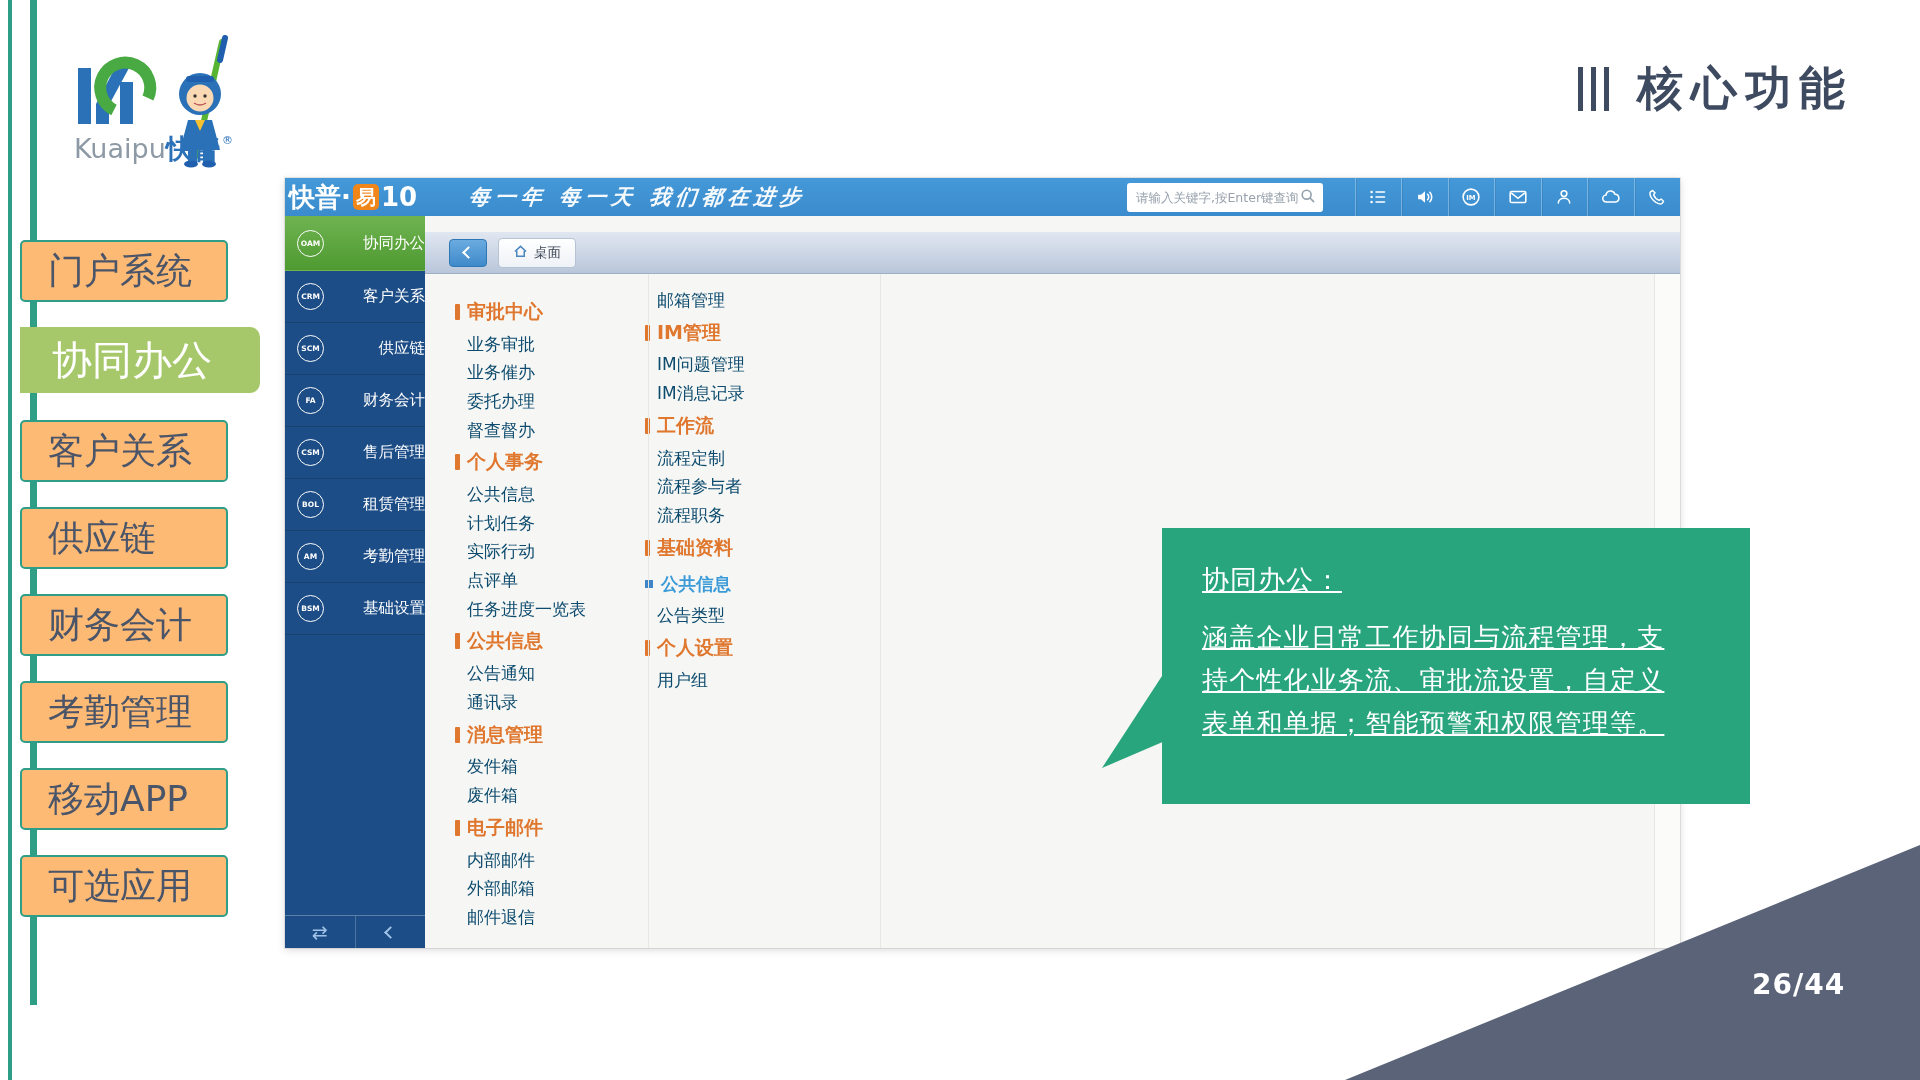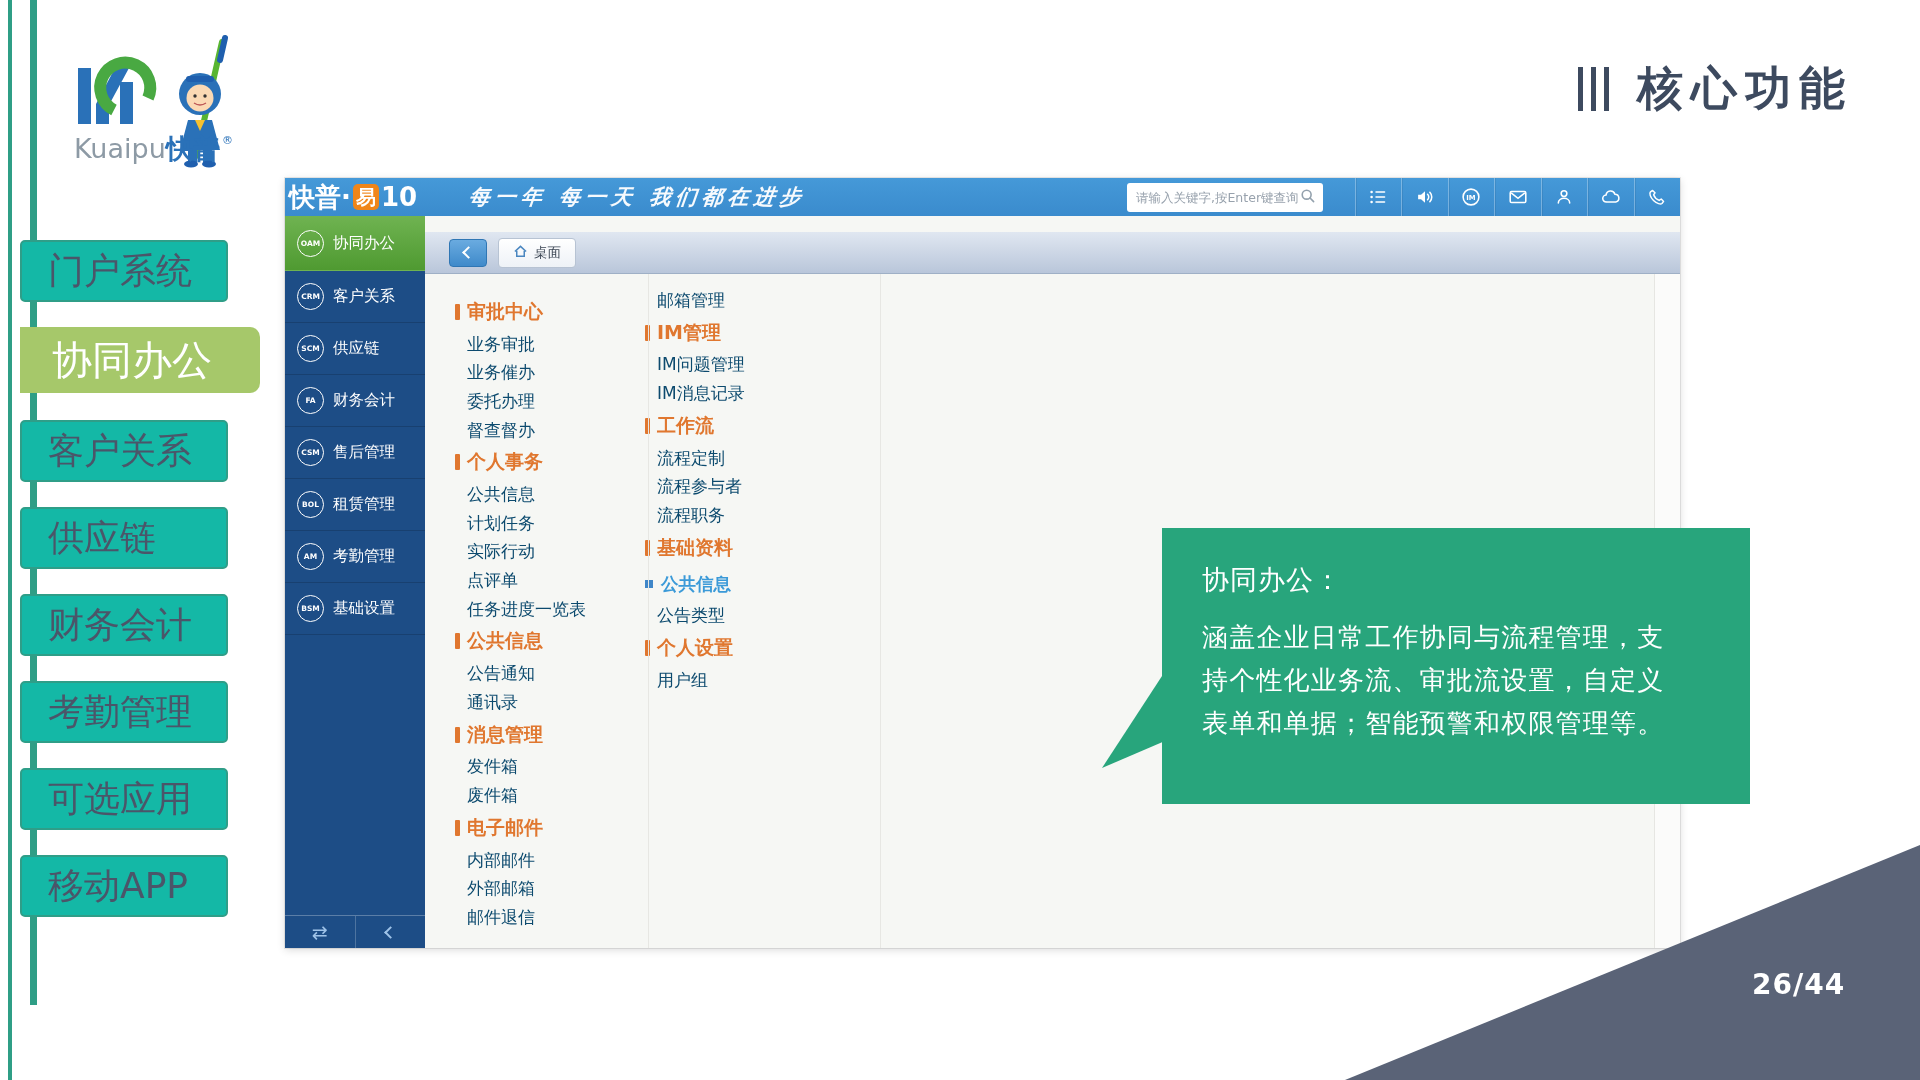--- a/index.html
+++ b/index.html
@@ -9,21 +9,21 @@
 
   
   .line-a{position:absolute;left:8px;top:0;width:4px;height:1080px;background:#2f9e86;}
   .line-b{position:absolute;left:30px;top:0;width:7px;height:1005px;background:#2f9e86;}
 
   
   .logo-wrap{position:absolute;left:50px;top:32px;width:210px;height:152px;}
 
   
   .side-menu{position:absolute;left:20px;top:240px;width:240px;}
-  .side-box{position:relative;width:208px;height:62px;background:#14b8a6;border:2px solid #2f9e88;
+  .side-box{position:relative;width:208px;height:62px;background:#fdba74;border:2px solid #2f9e88;
             border-radius:5px;display:flex;align-items:center;padding-left:26px;margin-bottom:25px;
             font-size:36px;color:#4b5569;}
   .side-box::before{content:"";position:absolute;left:6px;top:-9px;right:-9px;bottom:6px;
             border:2px solid #2f9e88;border-radius:6px;background:#fff;z-index:-1;}
   .side-box.is-active{width:240px;height:66px;background:#a6c86a;border:none;border-radius:0 10px 10px 0;
             color:#fff;font-size:40px;padding-left:32px;margin:12px 0 27px 0;}
   .side-box.is-active::before{display:none;}
 
   
   .slide-title{position:absolute;left:1578px;top:58px;display:flex;align-items:center;gap:28px;}
@@ -47,21 +47,21 @@
   .search input::placeholder{color:#98a2ad;}
   .hicons{position:absolute;right:0;top:0;height:38px;display:flex;}
   .hicon{width:46.5px;height:38px;display:flex;align-items:center;justify-content:center;
          border-left:1px solid rgba(255,255,255,.30);box-shadow:inset 1px 0 0 rgba(0,0,0,.07);cursor:pointer;}
 
   .app-body{display:flex;height:732px;}
 
   
   .app-nav{width:140px;background:#1d4d86;position:relative;flex:none;}
   .nav-item{height:52px;display:flex;align-items:center;padding-left:12px;gap:9px;color:#fff;
-            border-bottom:1px solid rgba(0,0,0,.16);cursor:pointer;}
+            border-bottom:1px solid rgba(0,0,0,.16);cursor:pointer;justify-content:space-between;}
   .nav-badge{width:27px;height:27px;border:1.5px solid #fff;border-radius:50%;flex:none;
              display:flex;align-items:center;justify-content:center;font-size:7.5px;font-weight:bold;}
   .nav-label{font-size:15.5px;white-space:nowrap;}
   .nav-item.is-active{background:linear-gradient(#6fb351,#4f9a31);border-bottom-color:transparent;height:55px;}
   .nav-foot{position:absolute;bottom:0;left:0;right:0;height:33px;border-top:1px solid rgba(255,255,255,.28);display:flex;}
   .nav-foot .half{flex:1;display:flex;align-items:center;justify-content:center;color:#9fc3e8;font-size:19px;cursor:pointer;}
   .nav-foot .half + .half{border-left:1px solid rgba(255,255,255,.22);}
 
   .chev{display:inline-block;width:9px;height:9px;border-left:2.5px solid currentColor;
         border-bottom:2.5px solid currentColor;transform:rotate(45deg);}
@@ -88,21 +88,21 @@
   .entry{display:flex;align-items:center;cursor:pointer;}
   .entry .bullet{display:none;}
   .entry.t-header{height:36px;color:#e0772f;font-size:19px;font-weight:bold;}
   .entry.t-header .bullet{display:inline-block;width:5px;height:16px;background:#e0772f;margin-right:7px;border-radius:1px;}
   .entry.t-item{height:28.6px;color:#0c4a6e;font-size:17px;padding-left:12px;}
   .entry.t-blue{height:36px;color:#3b9ad8;font-size:17.5px;font-weight:bold;}
   .entry.t-blue .bullet{display:inline-block;width:8px;height:8px;background:#3f86c8;margin-right:8px;}
 
   
   .bubble{position:absolute;left:1162px;top:528px;width:588px;height:276px;background:#28a57c;
-          color:#fff;padding:34px 40px;}
+          color:#fff;padding:34px 40px;text-decoration:underline;}
   .bubble::before{content:"";position:absolute;left:-60px;top:148px;width:60px;height:92px;background:#28a57c;
           clip-path:polygon(100% 0,100% 72%,0 100%);}
   .bubble-title{font-size:27px;margin-bottom:18px;letter-spacing:1px;}
   .bubble-body{font-size:26px;line-height:43px;letter-spacing:1.2px;width:478px;}
 
   
   .corner{position:absolute;left:1345px;top:845px;width:575px;height:235px;background:#5a6377;
           clip-path:polygon(100% 0,100% 100%,0 100%);}
   .page-num{position:absolute;left:1752px;top:968px;color:#fff;font-size:28px;font-weight:bold;letter-spacing:1px;}
 </style>
@@ -164,25 +164,25 @@
 
       <div class="side-box">
         <span>财务会计</span>
       </div>
 
       <div class="side-box">
         <span>考勤管理</span>
       </div>
 
       <div class="side-box">
+        <span>移动APP</span>
+      </div>
+
+      <div class="side-box">
         <span>可选应用</span>
-      </div>
-
-      <div class="side-box">
-        <span>移动APP</span>
       </div>
     </div>
 
   <div class="slide-title">
     <span class="bars">
         <i></i>
         <i></i>
         <i></i>
       </span>
     <span class="slide-title-text">核心功能</span>

